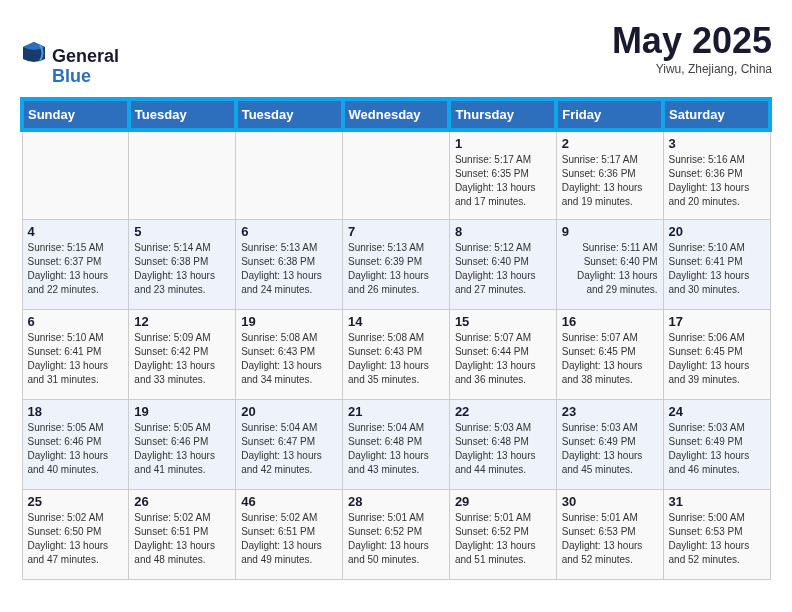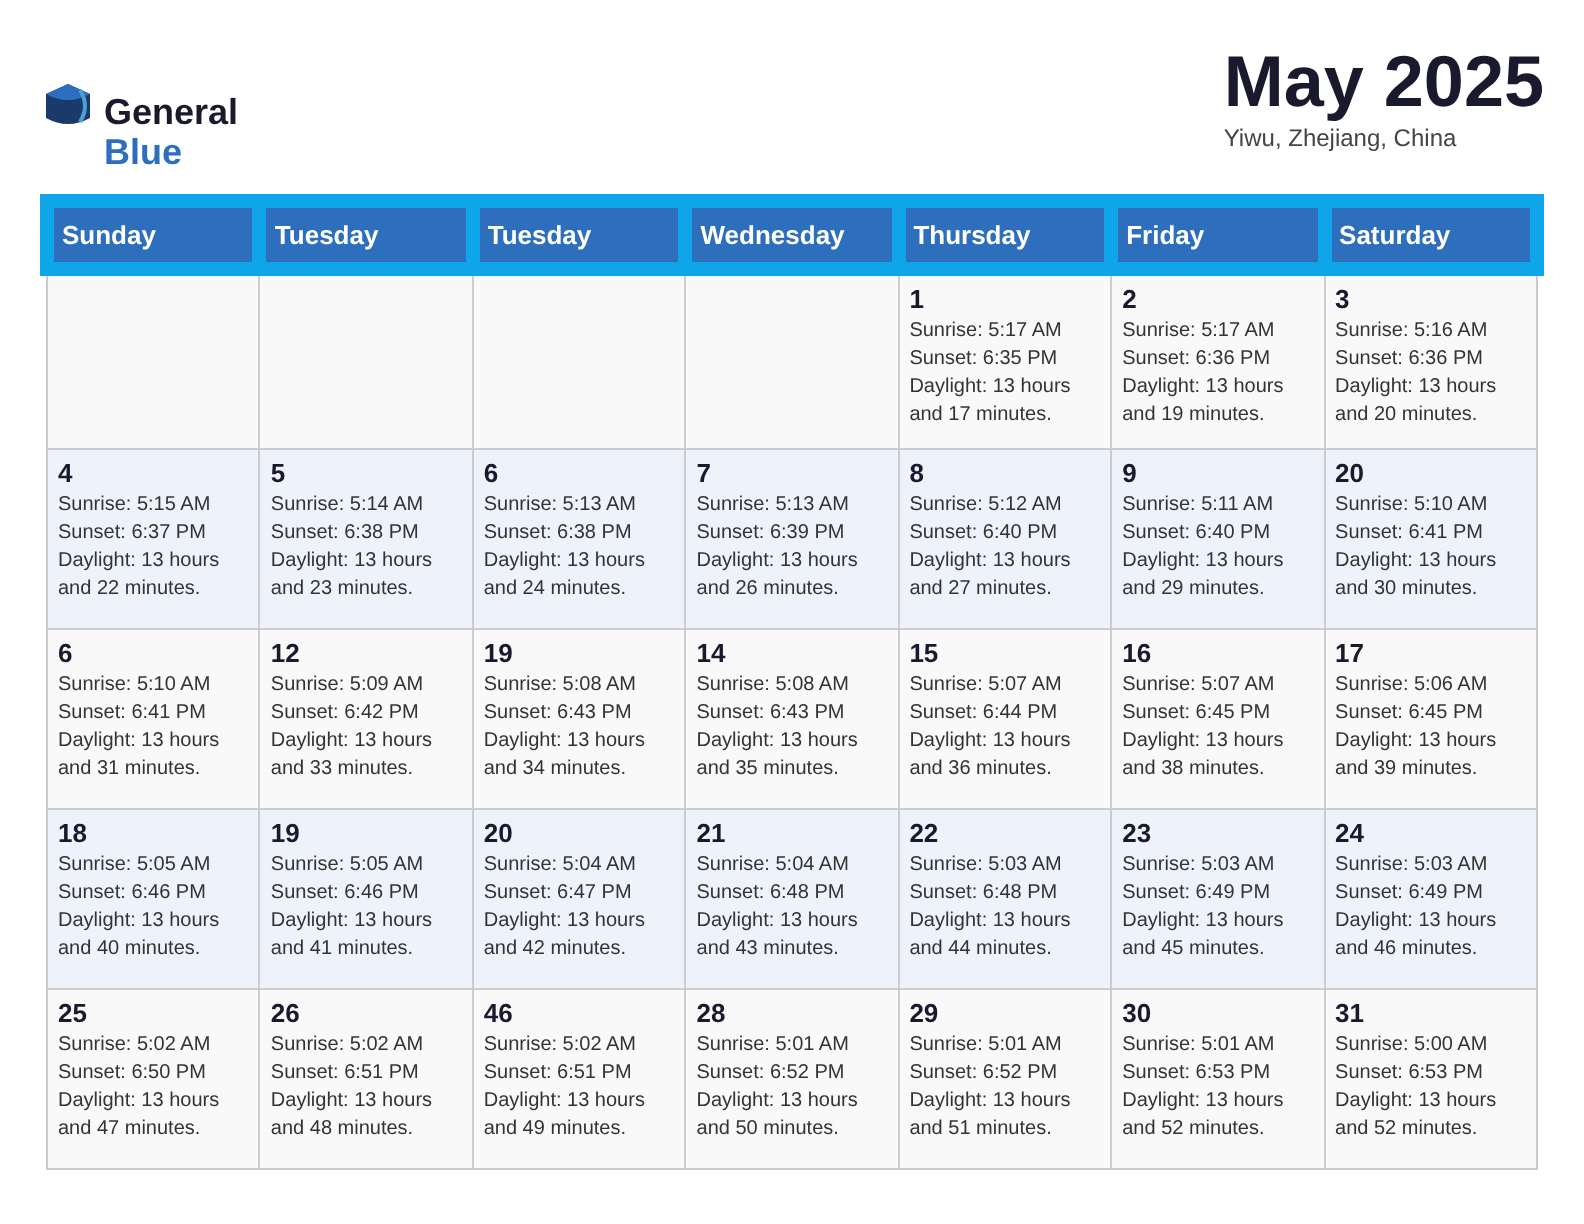--- a/index.html
+++ b/index.html
@@ -35,20 +35,21 @@
       font-size: 18px;
       font-weight: bold;
       color: #2e6fbd;
     }
     .logo-icon {
       width: 28px;
       height: 28px;
       margin-right: 4px;
     }
     .title-block {
+      text-align: right;
     }
     .month-year {
       font-size: 36px;
       font-weight: bold;
       color: #1a1a2e;
     }
     .location {
       font-size: 12px;
       color: #444;
     }
@@ -57,21 +58,21 @@
       border-collapse: collapse;
       table-layout: fixed;
     }
     thead tr th {
       background-color: #2e6fbd;
       color: #fff;
       font-size: 13px;
       font-weight: bold;
       padding: 6px 4px;
       text-align: left;
-      border: 7px solid #0ea5e9;
+      border: 4px solid #0ea5e9;
     }
     tbody tr td {
       vertical-align: top;
       border: 1px solid #ccc;
       padding: 4px 5px;
       font-size: 10.5px;
       color: #333;
       height: 90px;
     }
     tbody tr:nth-child(odd) td {
@@ -189,21 +190,21 @@
         </td>
         <td>
           <span class="day-num">8</span>
           <div class="day-detail" style="white-space: pre-line;">Sunrise: 5:12 AM
 Sunset: 6:40 PM
 Daylight: 13 hours
 and 27 minutes.</div>
         </td>
         <td>
           <span class="day-num">9</span>
-          <div class="day-detail" style="white-space: pre-line;">Sunrise: 5:11 AM
+          <div class="day-detail" style="white-space: pre-line; text-align: right;">Sunrise: 5:11 AM
 Sunset: 6:40 PM
 Daylight: 13 hours
 and 29 minutes.</div>
         </td>
         <td>
           <span class="day-num">20</span>
           <div class="day-detail" style="white-space: pre-line;">Sunrise: 5:10 AM
 Sunset: 6:41 PM
 Daylight: 13 hours
 and 30 minutes.</div>

